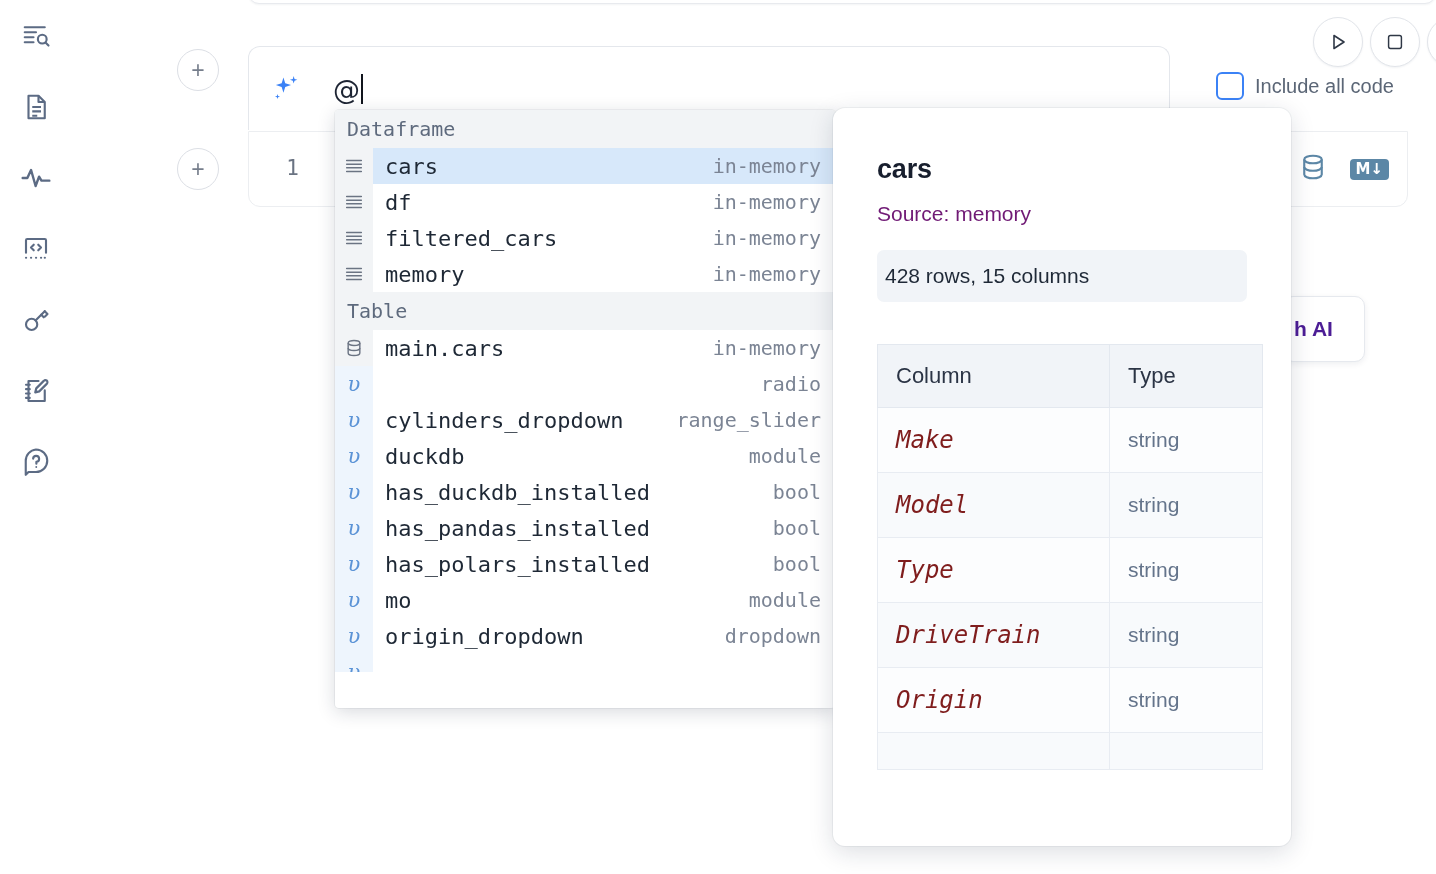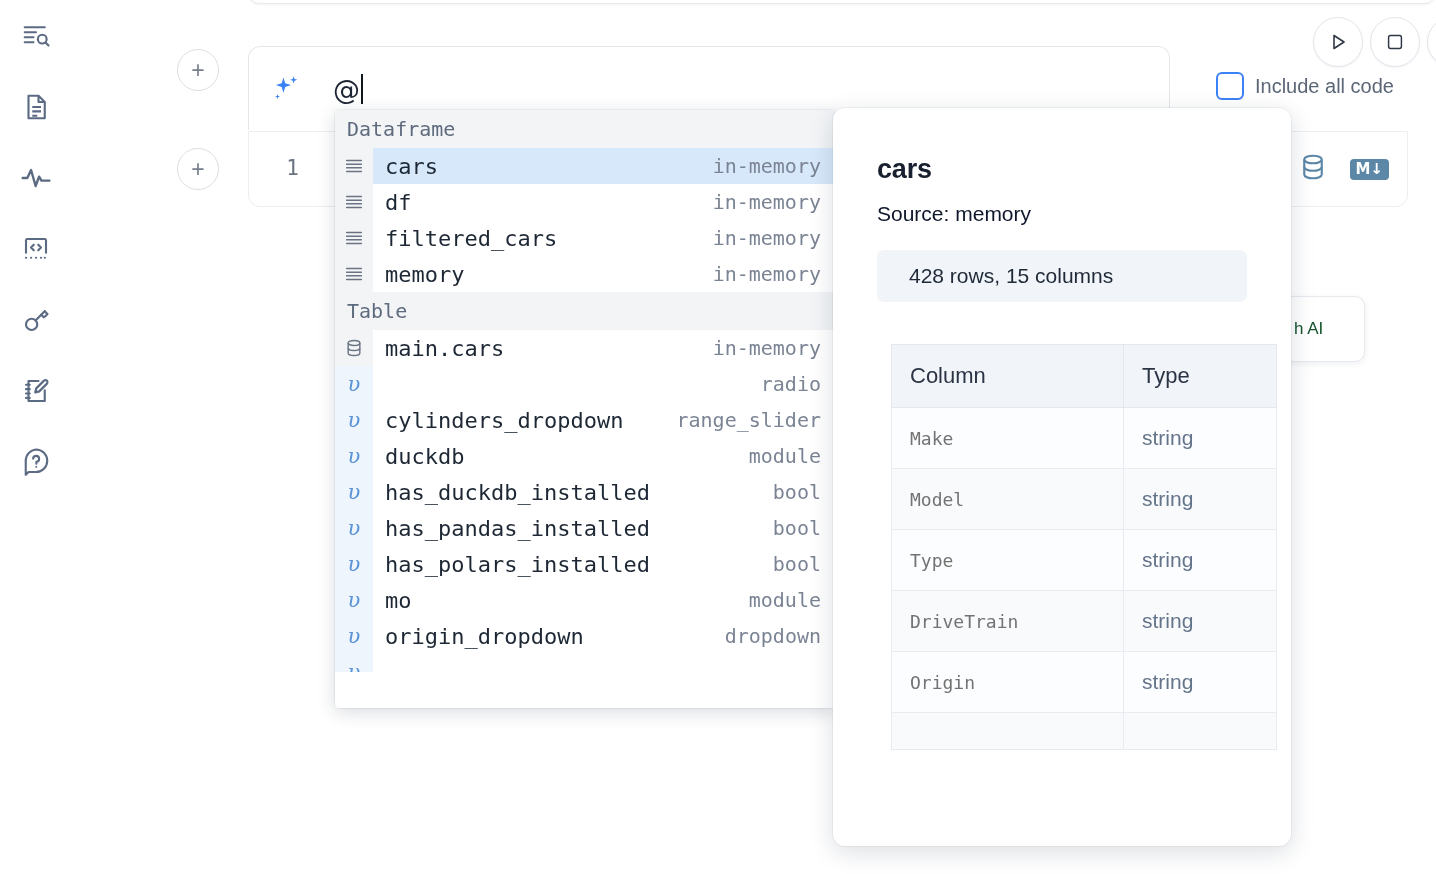--- a/index.html
+++ b/index.html
@@ -89,21 +89,21 @@
   }
 
   
   .ai-chip {
     position: absolute; left: 1283px; top: 296px; width: 82px; height: 66px;
     background: #fff; border: 1px solid #e6e9ee; border-radius: 10px;
     box-shadow: 0 2px 6px rgba(20,30,60,.07);
     display: flex; align-items: center; justify-content: flex-start;
     padding-left: 10px; overflow: hidden;
   }
-  .ai-chip span { font-size: 17px; font-weight: 400; color: #14532d; white-space: nowrap; }
+  .ai-chip span { font-size: 21px; font-weight: 700; color: #4c1d95; white-space: nowrap; }
 
   
   .ac {
     position: absolute; left: 335px; top: 110px; width: 500px; height: 598px;
     background: #fff; border-radius: 4px;
     box-shadow: 0 4px 18px rgba(22,33,61,.17), 0 0 0 1px rgba(22,33,61,.05);
     overflow: hidden; z-index: 40;
   }
   .ac-inner { position: relative; }
   .ac-section {
@@ -135,34 +135,34 @@
   .ac-item.clip .ac-gutter { height: 36px; }
 
   
   .detail {
     position: absolute; left: 833px; top: 108px; width: 458px; height: 738px;
     background: #fff; border-radius: 12px;
     box-shadow: 0 6px 24px rgba(22,33,61,.15), 0 0 0 1px rgba(22,33,61,.05);
     overflow: hidden; z-index: 60; padding: 46px 44px 0 44px;
   }
   .detail-title { font-size: 27px; font-weight: 700; color: #181f2e; letter-spacing: -.2px; }
-  .detail-source { margin-top: 17px; font-size: 21px; color: #0f172a; }
+  .detail-source { margin-top: 17px; font-size: 21px; color: #701a75; }
   .detail-stats {
     margin-top: 24px; background: #f1f4f8; border-radius: 7px;
-    padding: 14px 32px; font-size: 21px; color: #1f2937;
-  }
-  .detail-table { margin-top: 42px; width: 386px; border-collapse: collapse; margin-left: 14px; }
+    padding: 14px 8px; font-size: 21px; color: #1f2937;
+  }
+  .detail-table { margin-top: 42px; width: 386px; border-collapse: collapse; }
   .detail-table th {
     text-align: left; background: #f1f4f8; border: 1px solid #e3e8ef;
     padding: 18px 18px; font-size: 22px; font-weight: 400; color: #2b3445;
   }
   .detail-table td { border: 1px solid #e8ecf2; padding: 18px 18px; vertical-align: middle; }
   .detail-table tr:nth-child(odd) td { background: #fcfdfe; }
   .detail-table tr:nth-child(even) td { background: #f8fafc; }
-  .col-name { font-family: "DejaVu Sans Mono", monospace; font-size: 18px; color: #737373; }
+  .col-name { font-family: "DejaVu Sans Mono", monospace; font-size: 24px; color: #7f1d1d; font-style: italic; }
   .col-type { font-size: 21px; color: #64748b; }
   .detail-table td:first-child { width: 232px; }
 </style>
 </head>
 <body>
 
 <div id="root">
 
   <div class="rail">
     <div class="rail-btn" style="top:14px">

